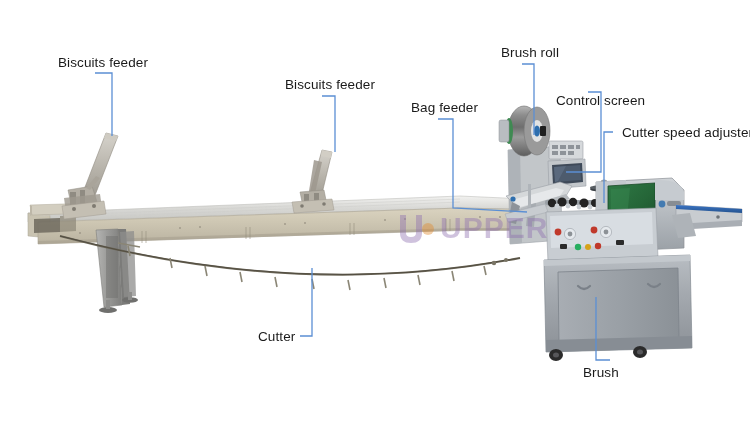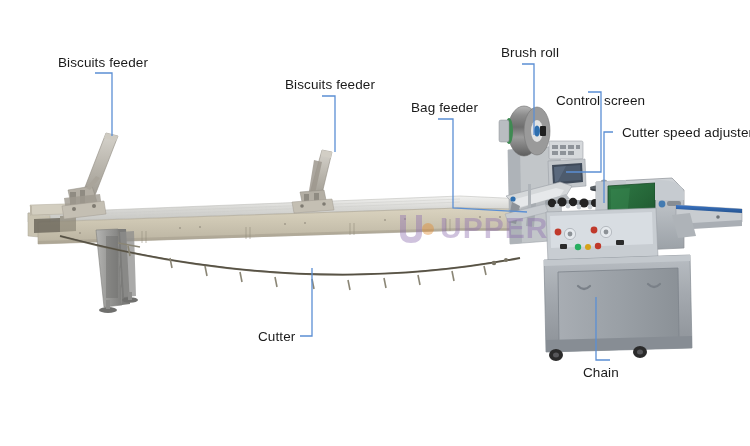--- a/index.html
+++ b/index.html
@@ -385,15 +385,15 @@
   <div class="callout-label lbl-bag-former">Bag feeder</div>
 
   <div class="callout-label lbl-film-roll">Brush roll</div>
 
   <div class="callout-label lbl-control">Control screen</div>
 
   <div class="callout-label lbl-cutter">Cutter speed adjuster</div>
 
   <div class="callout-label lbl-chain">Cutter</div>
 
-  <div class="callout-label lbl-brush">Chain</div>
+  <div class="callout-label lbl-brush">Brush</div>
 
 </div>
 
 </body></html>

